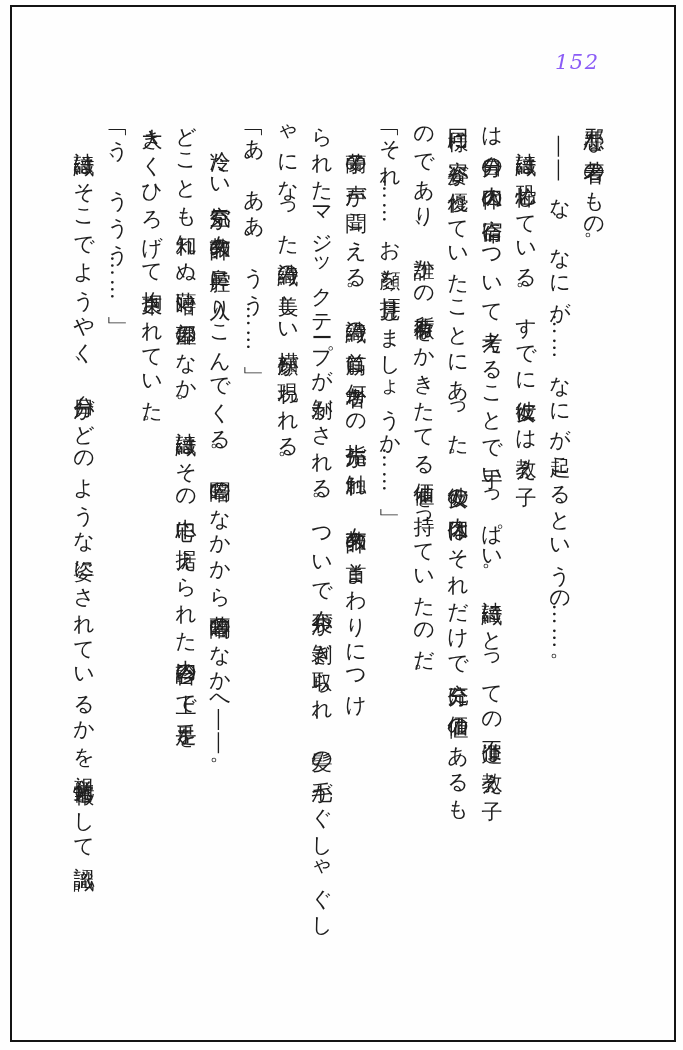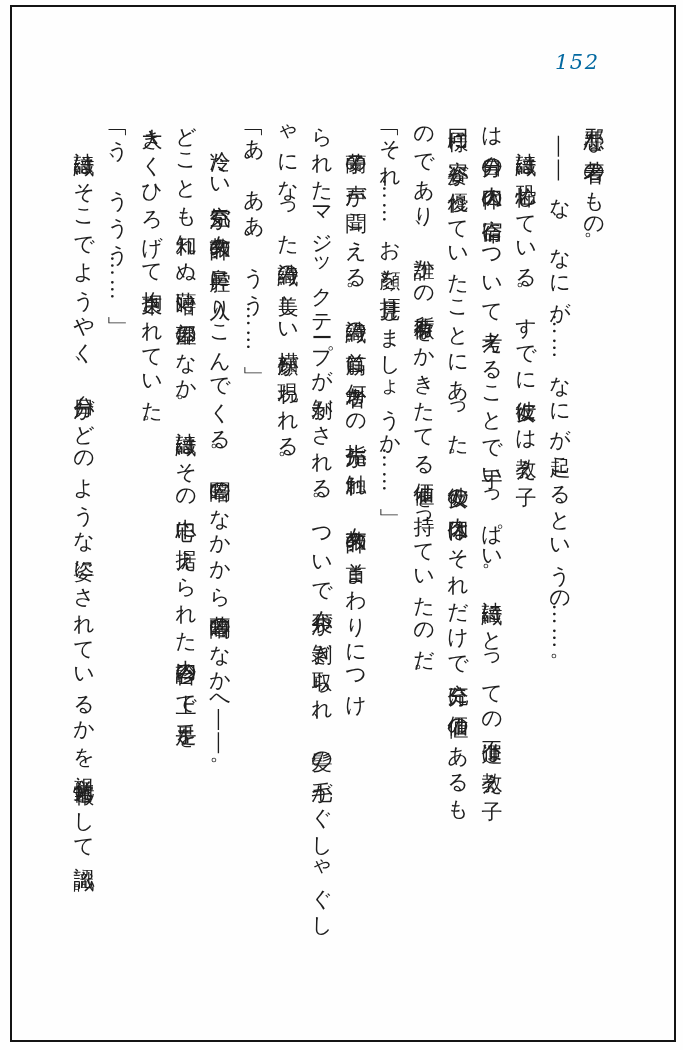--- a/index.html
+++ b/index.html
@@ -26,21 +26,21 @@
     box-sizing: border-box;
     pointer-events: none;
   }
   .page-number {
     position: absolute;
     left: 555px;
     top: 50px;
     font-size: 21px;
     font-style: italic;
     letter-spacing: 1.5px;
-    color: #0369a1;
+    color: #8b5cf6;
   }
   .text-block {
     position: absolute;
     top: 112px;
     right: 72px;
     height: 903px;
     writing-mode: vertical-rl;
     text-orientation: mixed;
     font-size: 21px;
     line-height: 34px;

